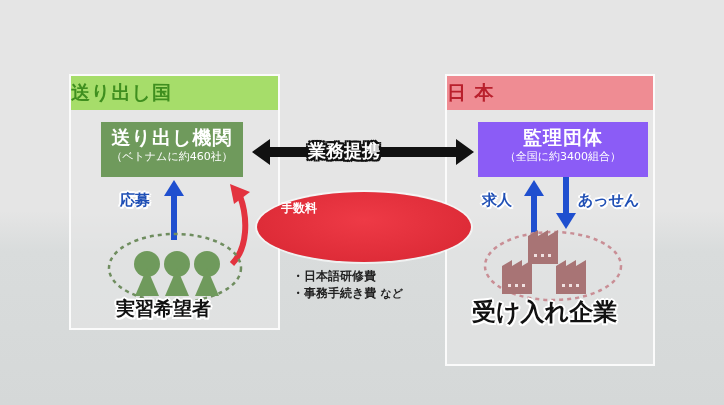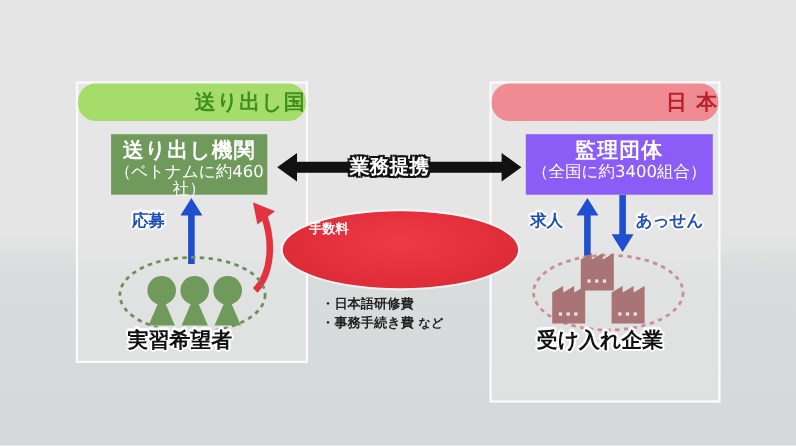--- a/index.html
+++ b/index.html
@@ -1,25 +1,25 @@
 <!DOCTYPE html>
 <html><head>
 <meta charset="utf-8">
 <style>
   html,body{margin:0;padding:0;}
   body{width:724px;height:405px;overflow:hidden;position:relative;
     font-family:"DejaVu Sans","Liberation Sans",sans-serif;
     background:linear-gradient(180deg,#e5e5e5 0%,#e5e5e5 52%,#d9dcdc 62%,#d5d8d8 100%);}
   .abs{position:absolute;}
   .panel{position:absolute;border:2px solid #fbfbfb;background:rgba(232,232,232,0.55);box-sizing:border-box;}
-  .panel-head{position:absolute;left:0;right:0;top:0;height:34px;display:flex;align-items:center;justify-content:flex-end;
-    font-weight:bold;font-size:19px;letter-spacing:1px;border-radius:16px;}
+  .panel-head{position:absolute;left:0;right:0;top:0;height:34px;display:flex;align-items:center;justify-content:flex-start;
+    font-weight:bold;font-size:19px;letter-spacing:1px;}
   .org-box{position:absolute;color:#fff;text-align:center;box-sizing:border-box;padding-top:3px;}
   .org-title{font-size:19px;font-weight:bold;letter-spacing:1px;line-height:24px;}
-  .org-sub{font-size:15px;line-height:15px;}
+  .org-sub{font-size:11px;line-height:15px;}
   .outline-text{font-weight:bold;color:#111;
     text-shadow:2px 0 0 #fff,-2px 0 0 #fff,0 2px 0 #fff,0 -2px 0 #fff,1.5px 1.5px 0 #fff,-1.5px -1.5px 0 #fff,1.5px -1.5px 0 #fff,-1.5px 1.5px 0 #fff;}
   .blue-label{font-weight:bold;color:#1f4fb5;font-size:15px;
     text-shadow:2px 0 0 #fff,-2px 0 0 #fff,0 2px 0 #fff,0 -2px 0 #fff,1.5px 1.5px 0 #fff,-1.5px -1.5px 0 #fff;}
   .fee-title{font-size:12px;font-weight:bold;color:#fff;}
   .fee-amount{font-size:30px;font-weight:bold;color:#fff;letter-spacing:-1px;}
   .fee-unit{font-size:18px;font-weight:bold;}
   .bullet{font-size:12px;font-weight:bold;color:#222;line-height:17px;}
 </style>
 </head>
@@ -41,21 +41,21 @@
   </div>
 </div>
 <div class="org-box" style="left:478px;top:122px;width:170px;height:55px;background:#8b5cf6;">
   <div class="org-title">監理団体</div>
   <div class="org-sub">（全国に約3400組合）</div>
 </div>
 
 <svg class="abs" style="left:250px;top:136px;" width="226" height="32" viewBox="0 0 226 32">
   <polygon points="2,16 20,3 20,11 206,11 206,3 224,16 206,29 206,21 20,21 20,29" fill="#111"></polygon>
 </svg>
-<div class="abs outline-text" style="left:318px;top:139px;font-size:18px;color:#fff;text-shadow:2px 0 0 #111,-2px 0 0 #111,0 2px 0 #111,0 -2px 0 #111,2px 2px 0 #111,-2px -2px 0 #111,2px -2px 0 #111,-2px 2px 0 #111;">業務提携</div>
+<div class="abs outline-text" style="left:308px;top:139px;font-size:18px;color:#fff;text-shadow:2px 0 0 #111,-2px 0 0 #111,0 2px 0 #111,0 -2px 0 #111,2px 2px 0 #111,-2px -2px 0 #111,2px -2px 0 #111,-2px 2px 0 #111;">業務提携</div>
 
 <svg class="abs" style="left:164px;top:180px;" width="20" height="60" viewBox="0 0 20 60">
   <polygon points="10,0 20,16 13,16 13,60 7,60 7,16 0,16" fill="#1f4fcf"></polygon>
 </svg>
 <div class="abs blue-label" style="left:120px;top:191px;">応募</div>
 
 <svg class="abs" style="left:222px;top:178px;" width="40" height="90" viewBox="0 0 40 90">
   <path d="M10,86 C26,70 26,40 18,18" stroke="#e3333f" stroke-width="6" fill="none"></path>
   <polygon points="8,6 28,14 12,26" fill="#e3333f"></polygon>
 </svg>
@@ -94,21 +94,21 @@
       <rect x="61" y="26" width="3" height="3"></rect>
       <rect x="68" y="26" width="3" height="3"></rect>
     <rect x="28" y="56" width="3" height="3"></rect>
       <rect x="35" y="56" width="3" height="3"></rect>
       <rect x="42" y="56" width="3" height="3"></rect>
     <rect x="82" y="56" width="3" height="3"></rect>
       <rect x="89" y="56" width="3" height="3"></rect>
       <rect x="96" y="56" width="3" height="3"></rect>
   </g>
 </svg>
-<div class="abs outline-text" style="left:488px;top:296px;font-size:19px;">受け入れ企業</div>
+<div class="abs outline-text" style="left:472px;top:296px;font-size:24px;">受け入れ企業</div>
 
 <div class="abs" style="left:257px;top:192px;width:214px;height:70px;border-radius:50%;background:radial-gradient(ellipse at 50% 40%,#ee3a46 0%,#dd2b37 75%,#c8202c 100%);box-shadow:0 0 0 2px rgba(255,255,255,0.6);">
   <div class="abs fee-title" style="left:24px;top:8px;">手数料</div>
 </div>
 
 <div class="abs" style="left:292px;top:268px;">
   <div class="bullet">・日本語研修費</div>
   <div class="bullet"><span>・事務手続き費</span> <span style="font-size:11px;">など</span></div>
 </div>
 

